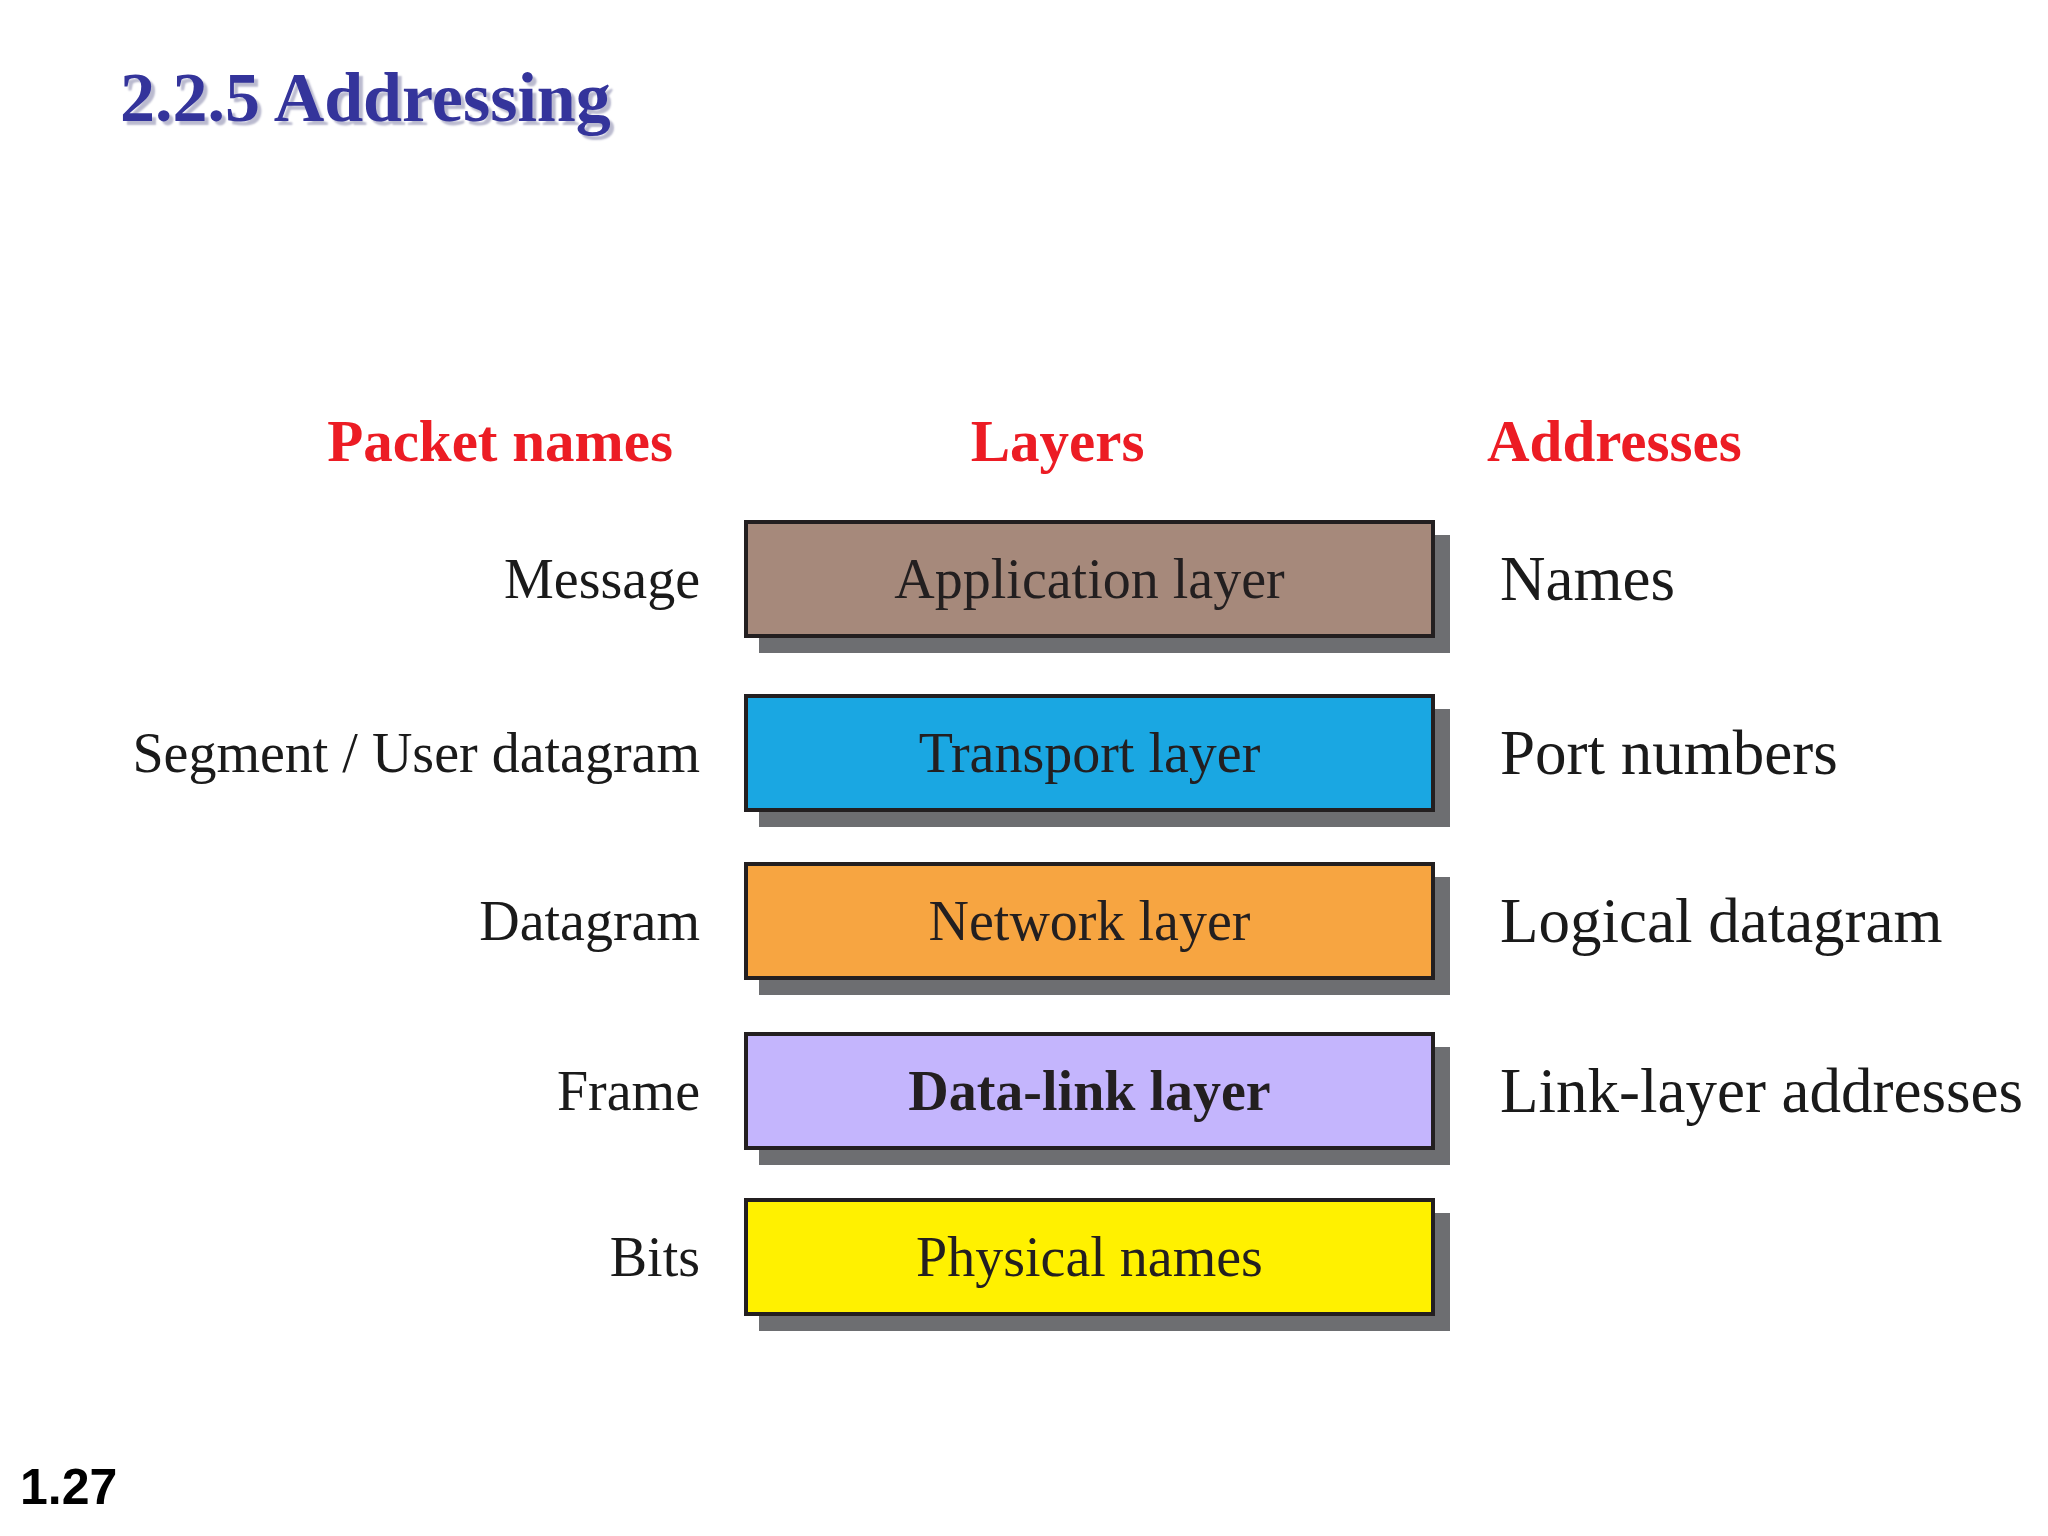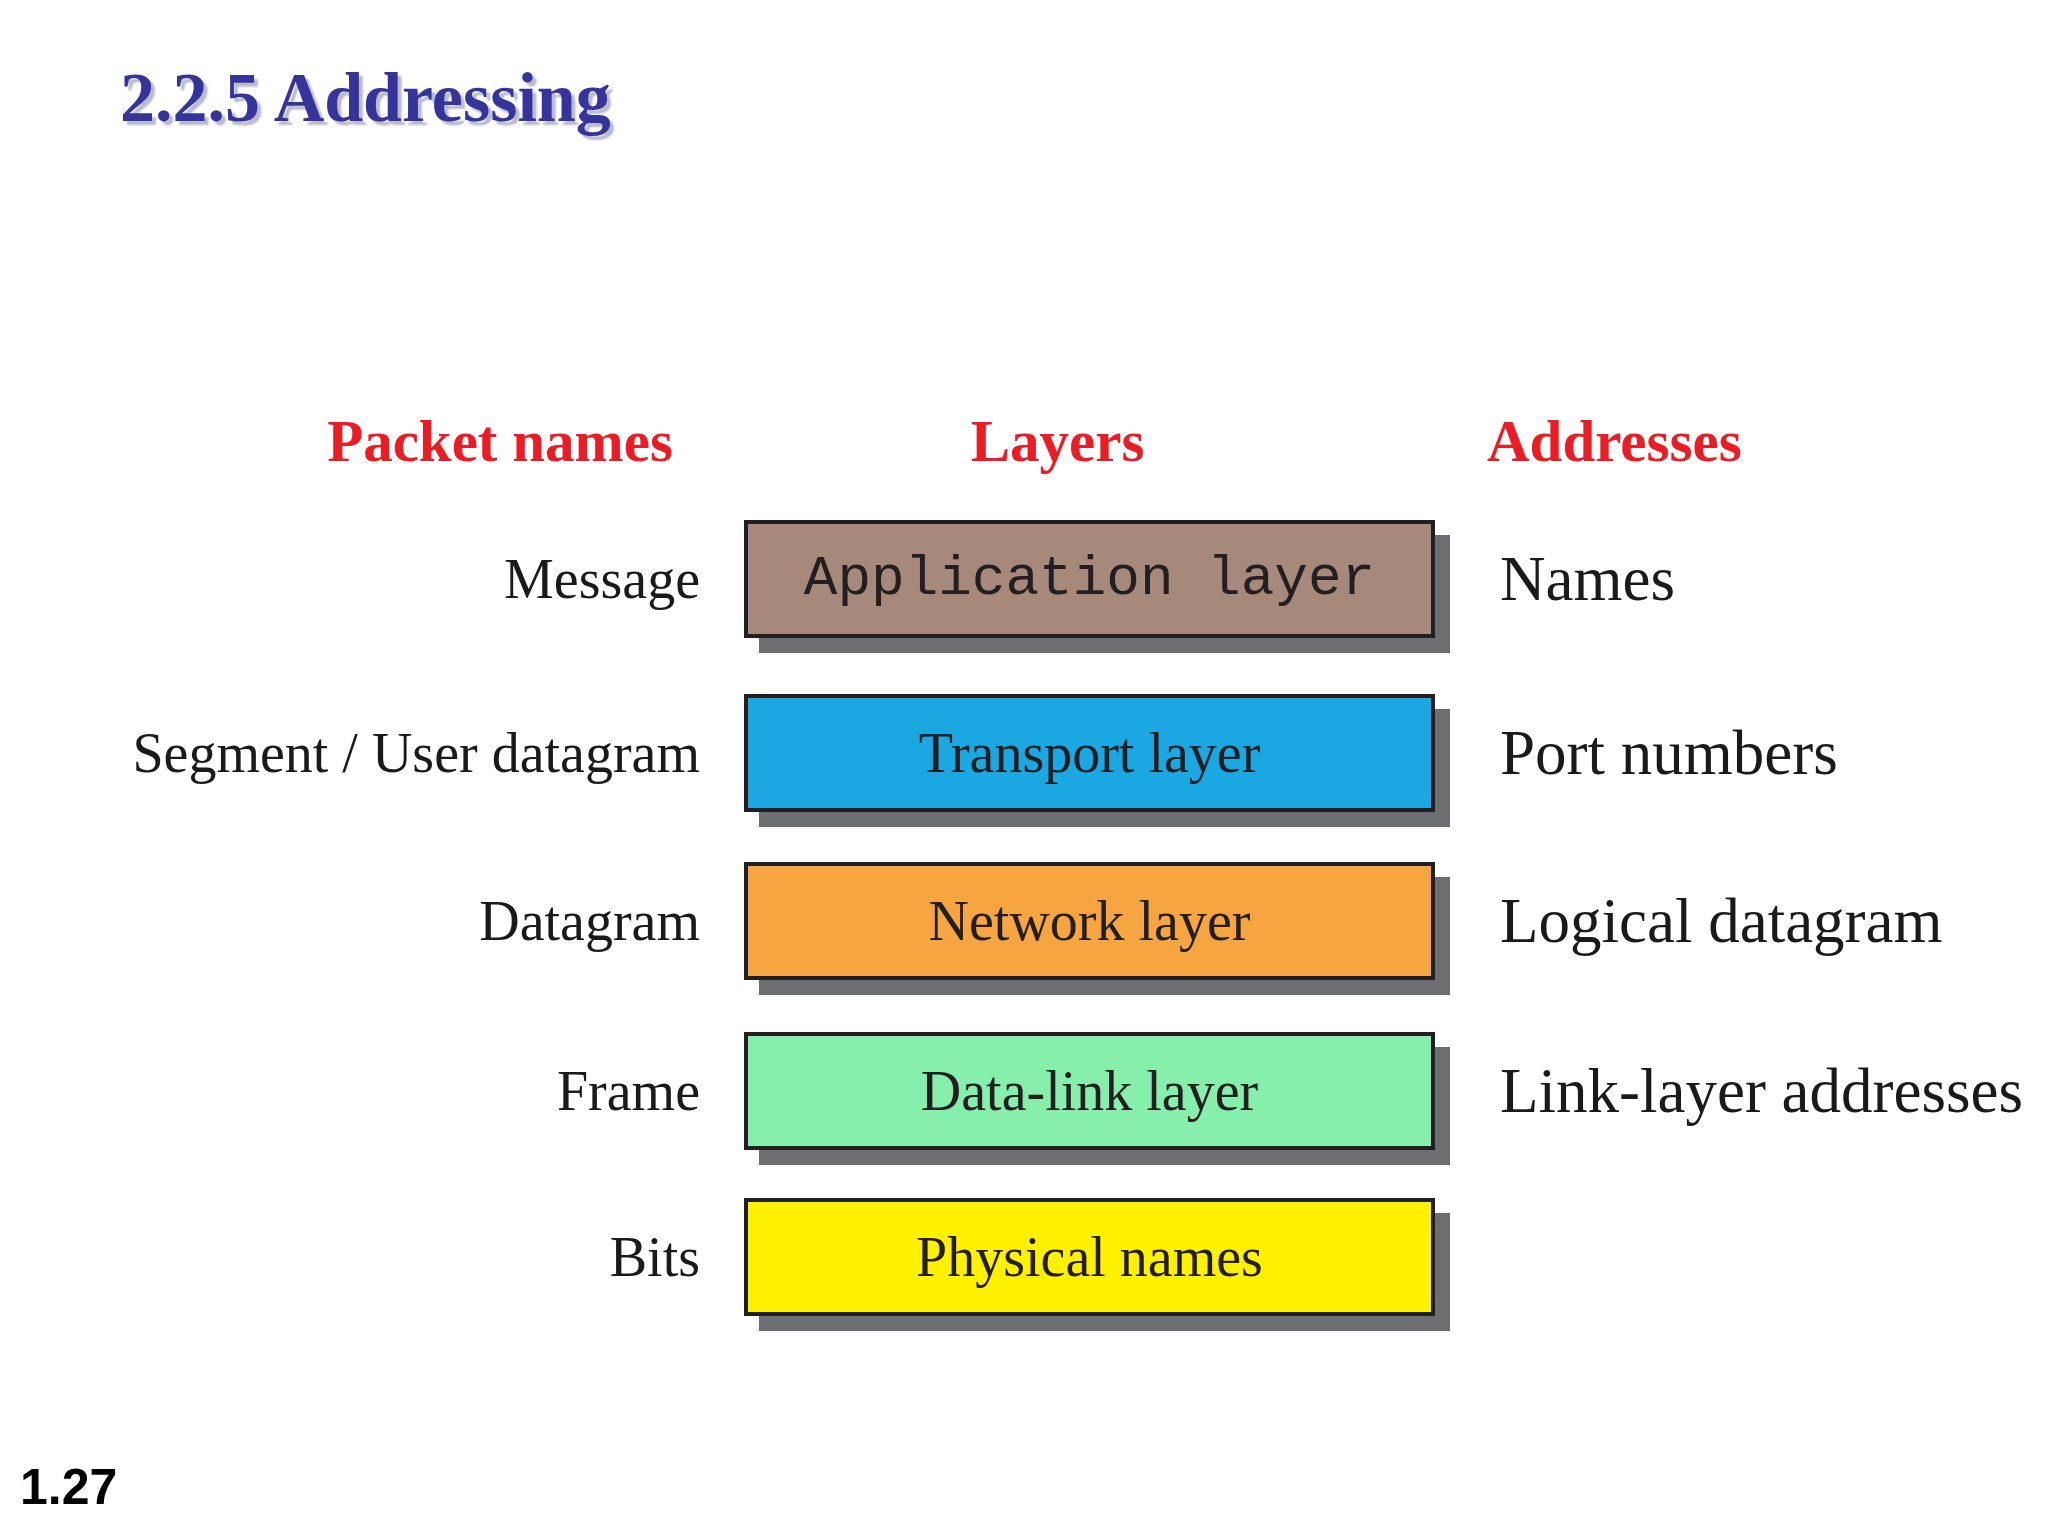--- a/index.html
+++ b/index.html
@@ -104,21 +104,21 @@
 <div class="slide">
 
   <div class="title">2.2.5 Addressing</div>
 
   <div class="col-header packet">Packet names</div>
   <div class="col-header layers">Layers</div>
   <div class="col-header addresses">Addresses</div>
 
   <div class="diagram-row row-1">
     <div class="pkt-label">Message</div>
-    <div class="layer-box" style="background-color: rgb(166, 137, 123); font-family: Liberation Mono, monospace;">
+    <div class="layer-box" style="background-color: rgb(166, 137, 123);">
       <span>Application layer</span>
     </div>
     <div class="addr-label">Names</div>
   </div>
 
   <div class="diagram-row row-2">
     <div class="pkt-label">Segment / User datagram</div>
     <div class="layer-box" style="background-color: rgb(26, 167, 226);">
       <span>Transport layer</span>
     </div>
@@ -128,21 +128,21 @@
   <div class="diagram-row row-3">
     <div class="pkt-label">Datagram</div>
     <div class="layer-box" style="background-color: rgb(247, 165, 65);">
       <span>Network layer</span>
     </div>
     <div class="addr-label">Logical datagram</div>
   </div>
 
   <div class="diagram-row row-4">
     <div class="pkt-label">Frame</div>
-    <div class="layer-box" style="background-color: #86efac;">
+    <div class="layer-box" style="background-color: #c4b5fd; font-weight: bold;">
       <span>Data-link layer</span>
     </div>
     <div class="addr-label">Link-layer addresses</div>
   </div>
 
   <div class="diagram-row row-5">
     <div class="pkt-label">Bits</div>
     <div class="layer-box" style="background-color: rgb(255, 241, 0);">
       <span>Physical names</span>
     </div>

